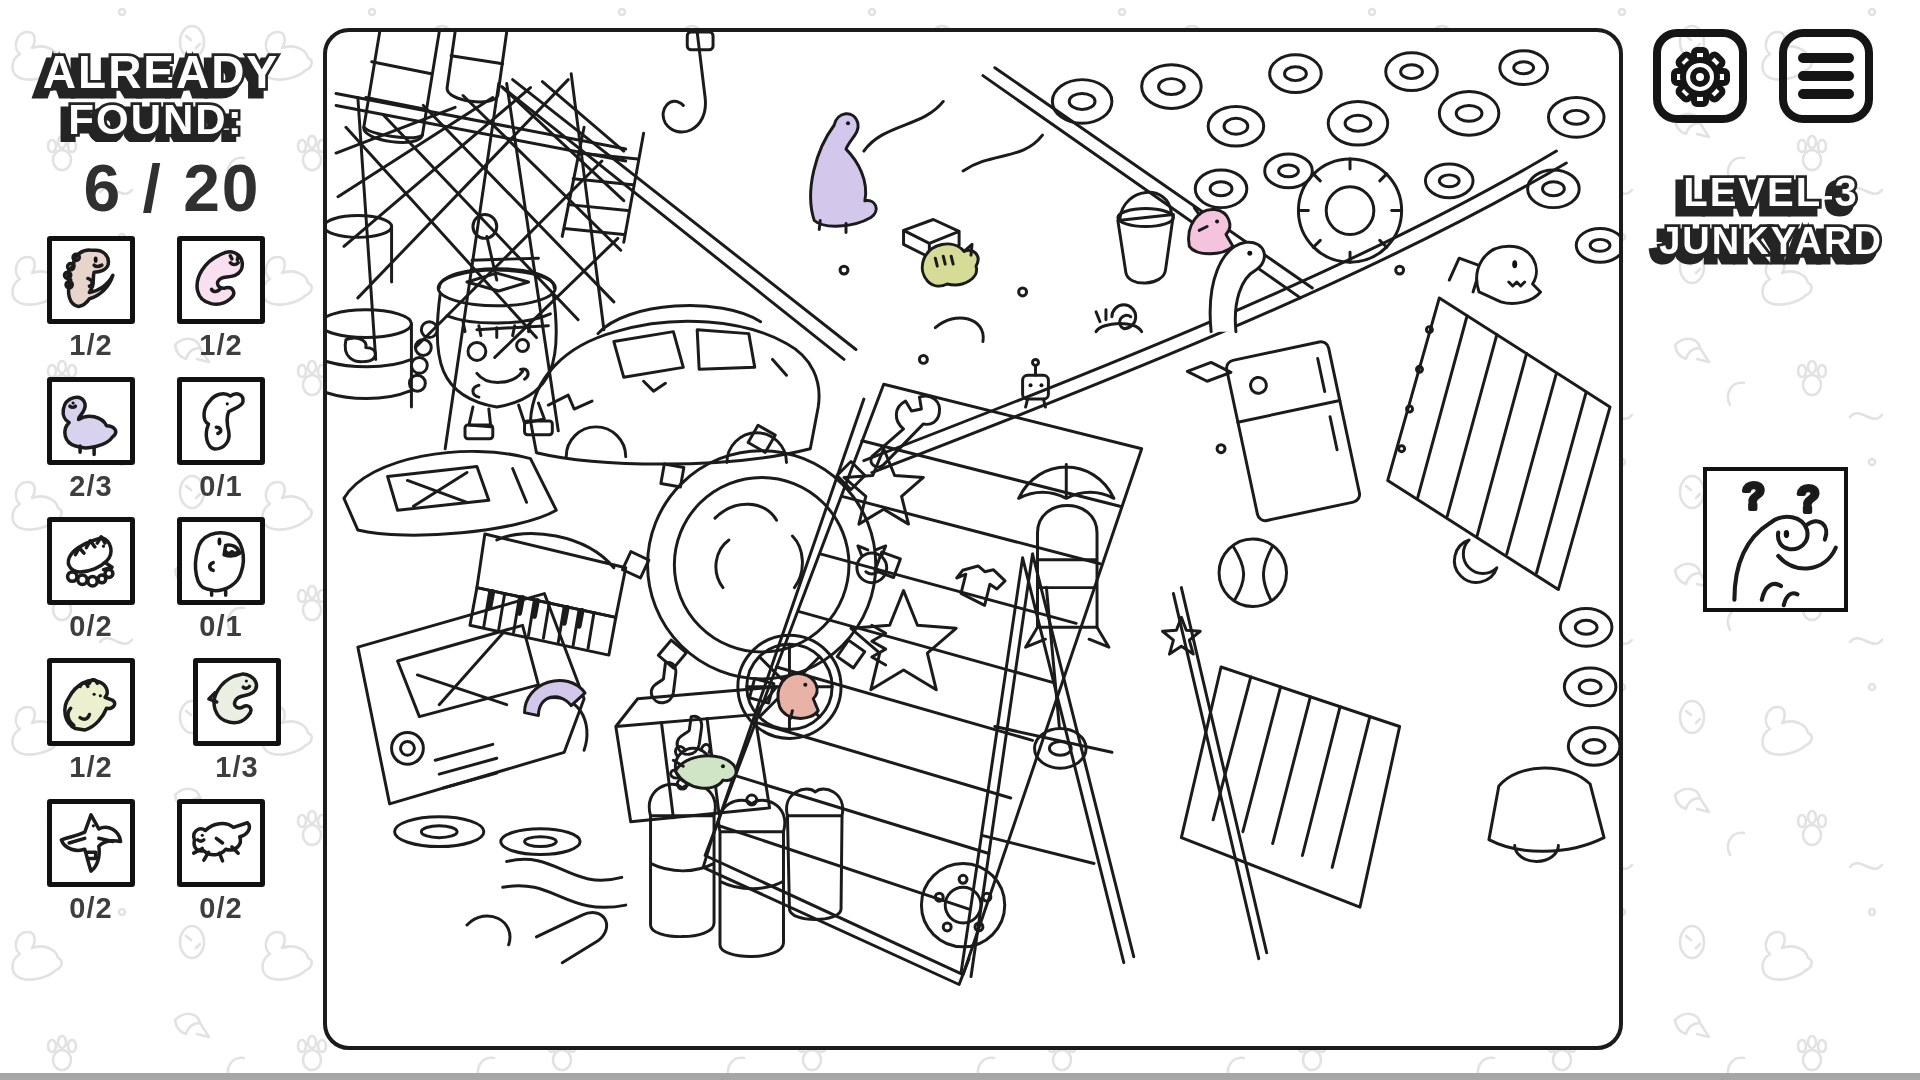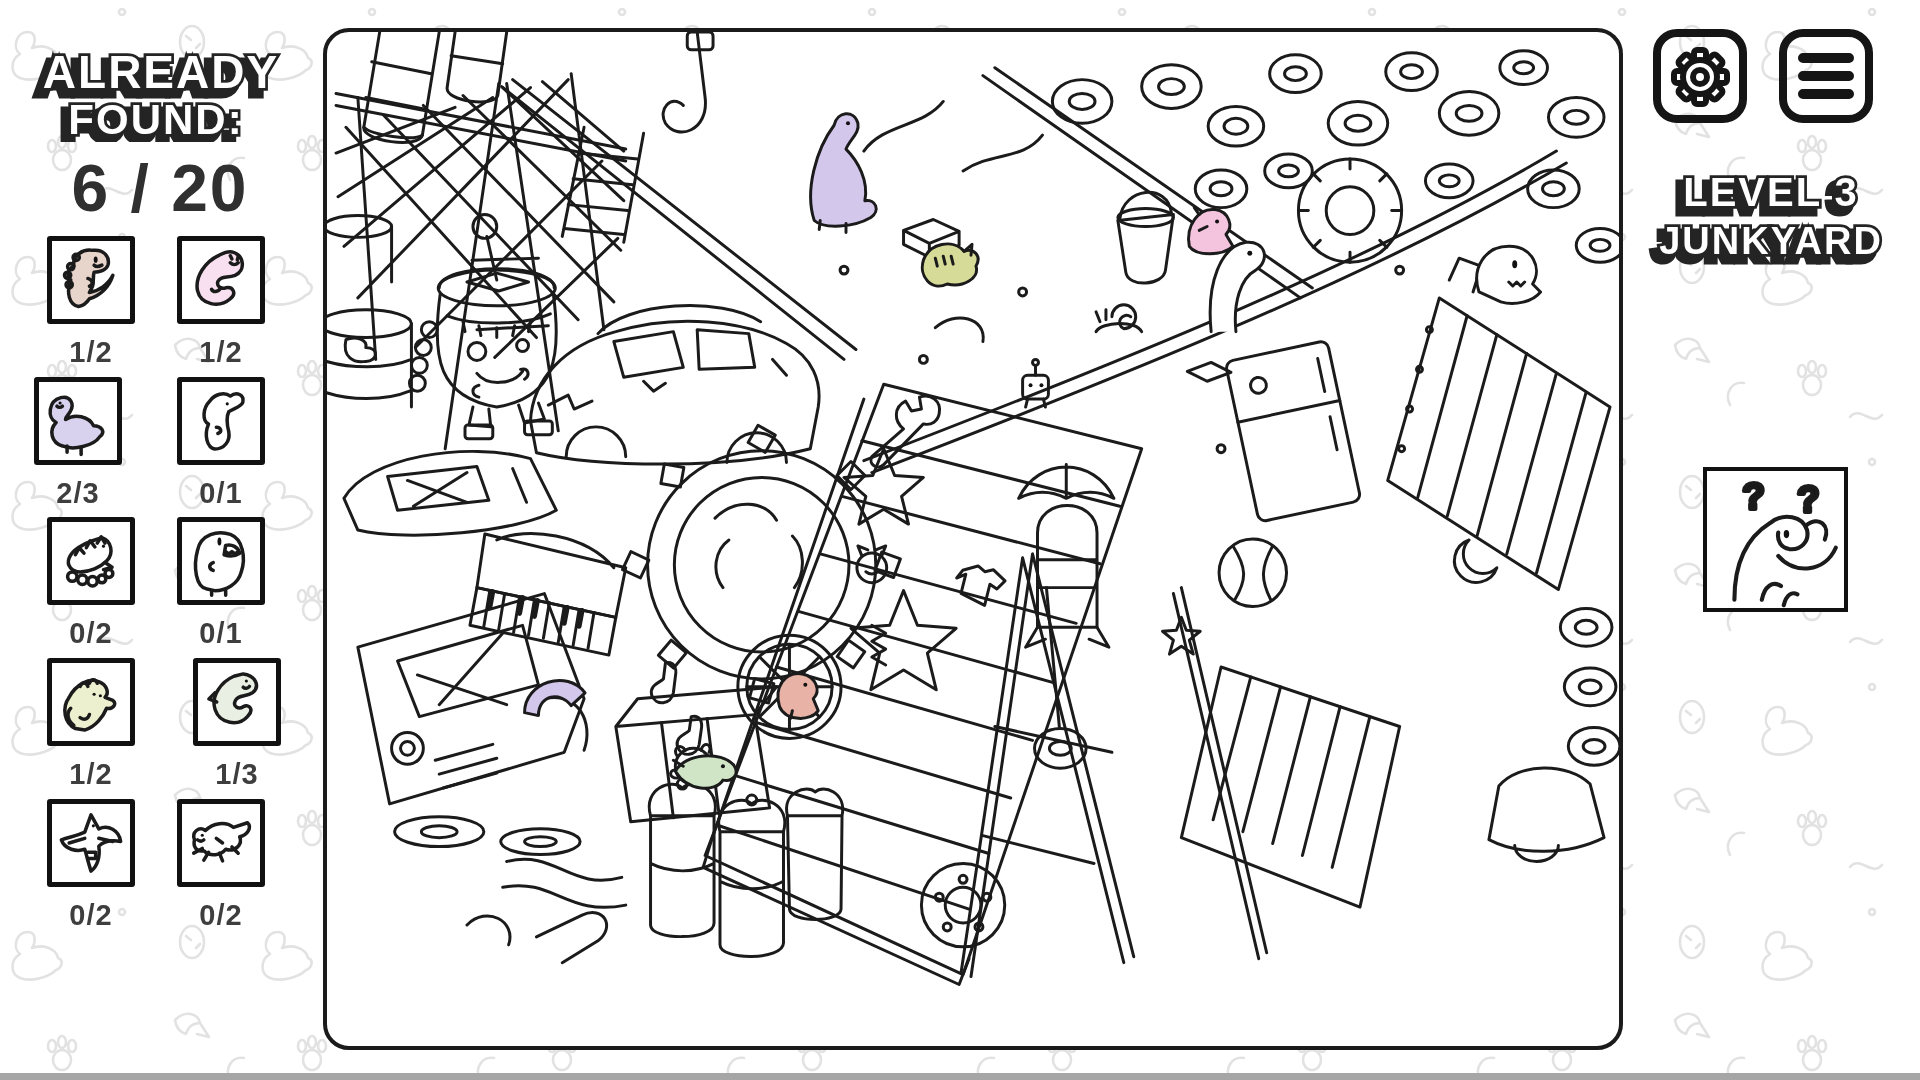--- a/index.html
+++ b/index.html
@@ -23,29 +23,29 @@
   }
   .canvas svg{width:100%;height:100%;display:block;}
 
   
   .side-title{position:absolute;left:0;top:38px;width:322px;height:104px;z-index:3;}
   .bub{font-family:"Liberation Sans",sans-serif;font-weight:700;letter-spacing:2px;text-anchor:middle;}
   .bub-sh{fill:#242424;stroke:#242424;stroke-width:9;}
   .bub-f{fill:#ffffff;stroke:#242424;stroke-width:5.5;paint-order:stroke;}
   .counter{
     position:absolute;left:0;top:150px;width:320px;text-align:center;
-    font-size:66px;font-weight:700;color:#303030;z-index:3;letter-spacing:2px;
+    font-size:66px;font-weight:700;color:#303030;z-index:3;letter-spacing:2px;padding-left:12px;
   }
   .cell{position:absolute;width:88px;text-align:center;z-index:3;}
   .tbox{
     width:88px;height:88px;border:5px solid #111;background:#fff;
     box-sizing:border-box;border-radius:3px;
   }
   .tbox svg{width:100%;height:100%;display:block;}
-  .frac{margin-top:12px;font-size:29px;font-weight:700;color:#3e3e3e;letter-spacing:1px;}
+  .frac{margin-top:5px;font-size:29px;font-weight:700;color:#3e3e3e;letter-spacing:1px;}
 
   
   .btn{position:absolute;width:100px;height:100px;z-index:3;cursor:pointer;background:transparent;border:none;padding:0;}
   .btn svg{width:100%;height:100%;display:block;}
   .lvl-title{position:absolute;left:1623px;top:164px;width:297px;height:110px;z-index:3;}
   .hintbox{
     position:absolute;left:1703px;top:467px;width:145px;height:145px;
     border:4px solid #111;background:#fff;box-sizing:border-box;z-index:3;cursor:pointer;
   }
   .hintbox svg{width:100%;height:100%;display:block;}
@@ -106,21 +106,21 @@
   <div class="cell" style="left:177px;top:236px;">
     <div class="tbox">
       <svg viewBox="0 0 100 100" class="ln sw45">
         <path d="M64,14 C80,18 82,38 68,44 C58,48 50,44 46,52 C44,58 50,62 56,60 C66,58 70,68 62,74 C48,86 24,82 20,64 C16,46 30,26 48,18 C54,15 59,13 64,14 Z" fill="#f8e0f0"></path>
         <path d="M62,28 c3,3 7,3 10,0 M64,23 l-2,-4 M71,24 l1,-4 M50,60 c-4,6 -10,6 -12,2"></path>
       </svg>
     </div>
     <div class="frac">1/2</div>
   </div>
 
-  <div class="cell" style="left:34px;top:377px;text-align:center;">
+  <div class="cell" style="left:47px;top:377px;text-align:center;">
     <div class="tbox">
       <svg viewBox="0 0 100 100" class="ln sw45">
         <path d="M30,82 C16,78 12,62 22,52 C10,46 12,24 28,20 C40,17 46,28 40,38 C38,42 34,44 34,48 C46,40 64,44 70,56 C80,56 86,64 78,70 C70,82 44,88 30,82 Z" fill="#d9d2ee"></path>
         <circle cx="27" cy="27" r="2" fill="#111" stroke="none"></circle>
         <path d="M23,31 c2,2 5,2 7,0 M36,82 l0,8 M54,85 l0,8"></path>
       </svg>
     </div>
     <div class="frac">2/3</div>
   </div>
 

